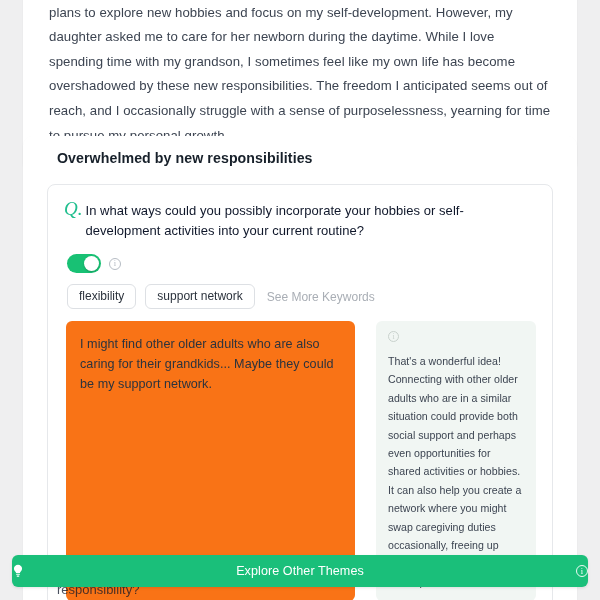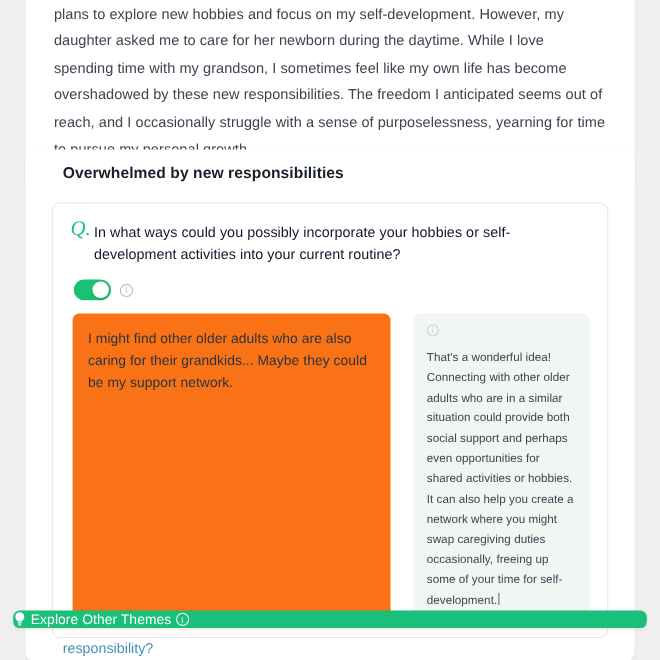--- a/index.html
+++ b/index.html
@@ -240,35 +240,35 @@
     margin-left: 1px;
   }
 
   
   .ghost-text {
     position: absolute;
     left: 57px;
     top: 580px;
     font-size: 13px;
     line-height: 20px;
-    color: #0369a1;
+    color: #0f172a;
     opacity: 0.75;
   }
 
   .cta-button {
     position: absolute;
     left: 12px;
     right: 12px;
     top: 555px;
-    height: 16px;
+    height: 32px;
     background: #1ABF7A;
     border-radius: 6px;
     display: flex;
     align-items: center;
-    justify-content: flex-start;
+    justify-content: space-between;
     gap: 4px;
     color: #FFFFFF;
     font-size: 12.6px;
     cursor: pointer;
     box-shadow: 0 1px 3px rgba(0,0,0,0.10);
     letter-spacing: 0.005em;
   }
 
   .cta-info {
     width: 12px;
@@ -304,20 +304,25 @@
         <span class="question-text">In what ways could you possibly incorporate your hobbies or self-development activities into your current routine?</span>
       </div>
 
       <div class="toggle-row">
         <div class="toggle">
           <div class="knob"></div>
         </div>
         <span class="info-icon">i</span>
       </div>
 
+      <div class="keywords-row">
+        <span class="chip">flexibility</span>
+        <span class="chip">support network</span>
+        <span class="see-more">See More Keywords</span>
+      </div>
 
       <div class="answer-area">
 
         <div class="answer-box">
           <div class="answer-text">I might find other older adults who are also caring for their grandkids... Maybe they could be my support network.</div>
         </div>
 
         <div class="tips-box">
           <span class="tips-info">i</span>
           <div class="tips-text"><span>That's a wonderful idea! Connecting with other older adults who are in a similar situation could provide both social support and perhaps even opportunities for shared activities or hobbies. It can also help you create a network where you might swap caregiving duties occasionally, freeing up some of your time for self-development.</span><span class="caret"></span></div>

